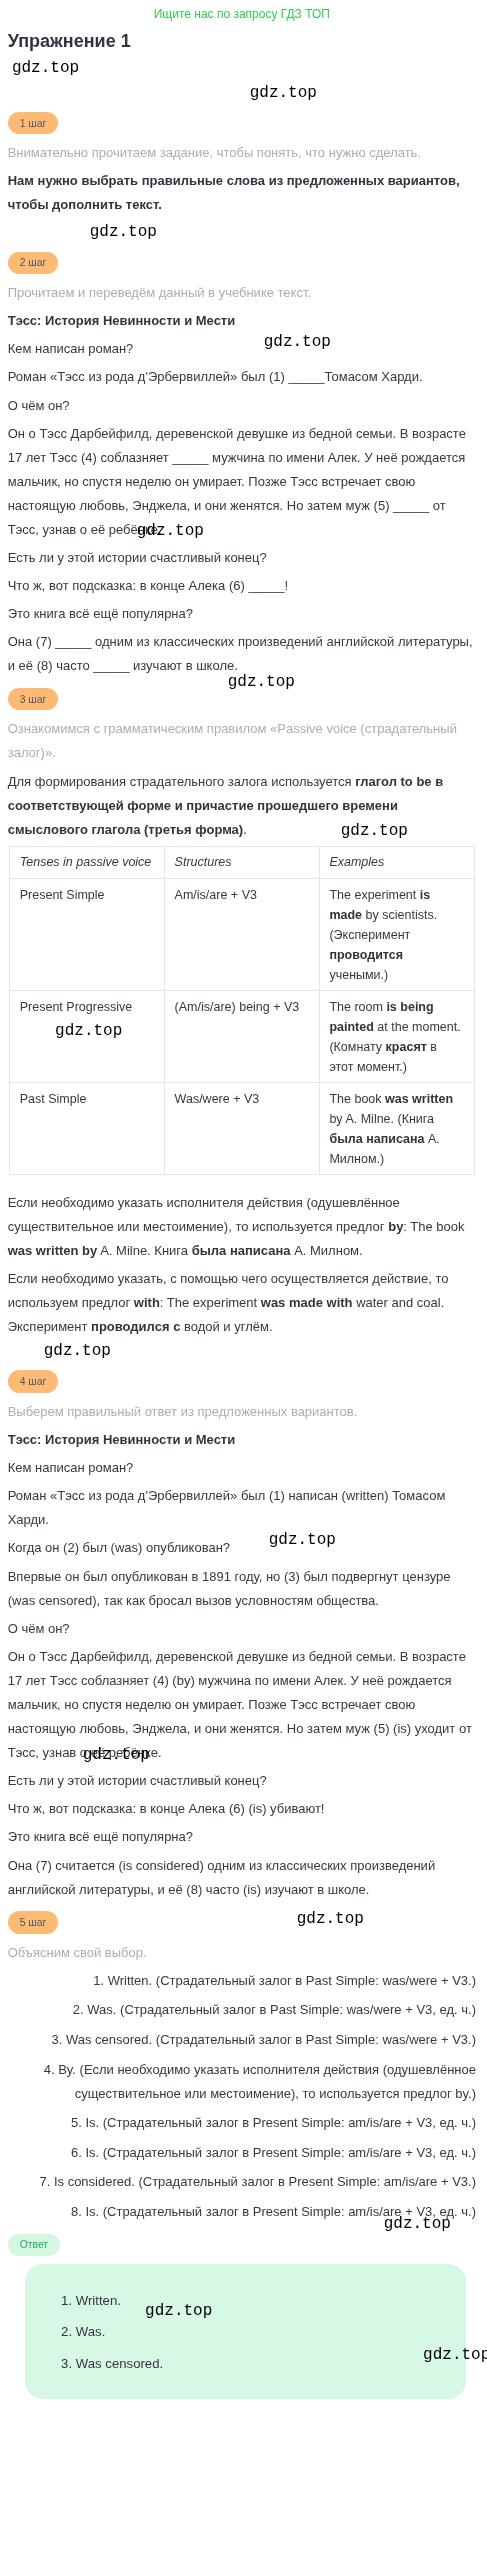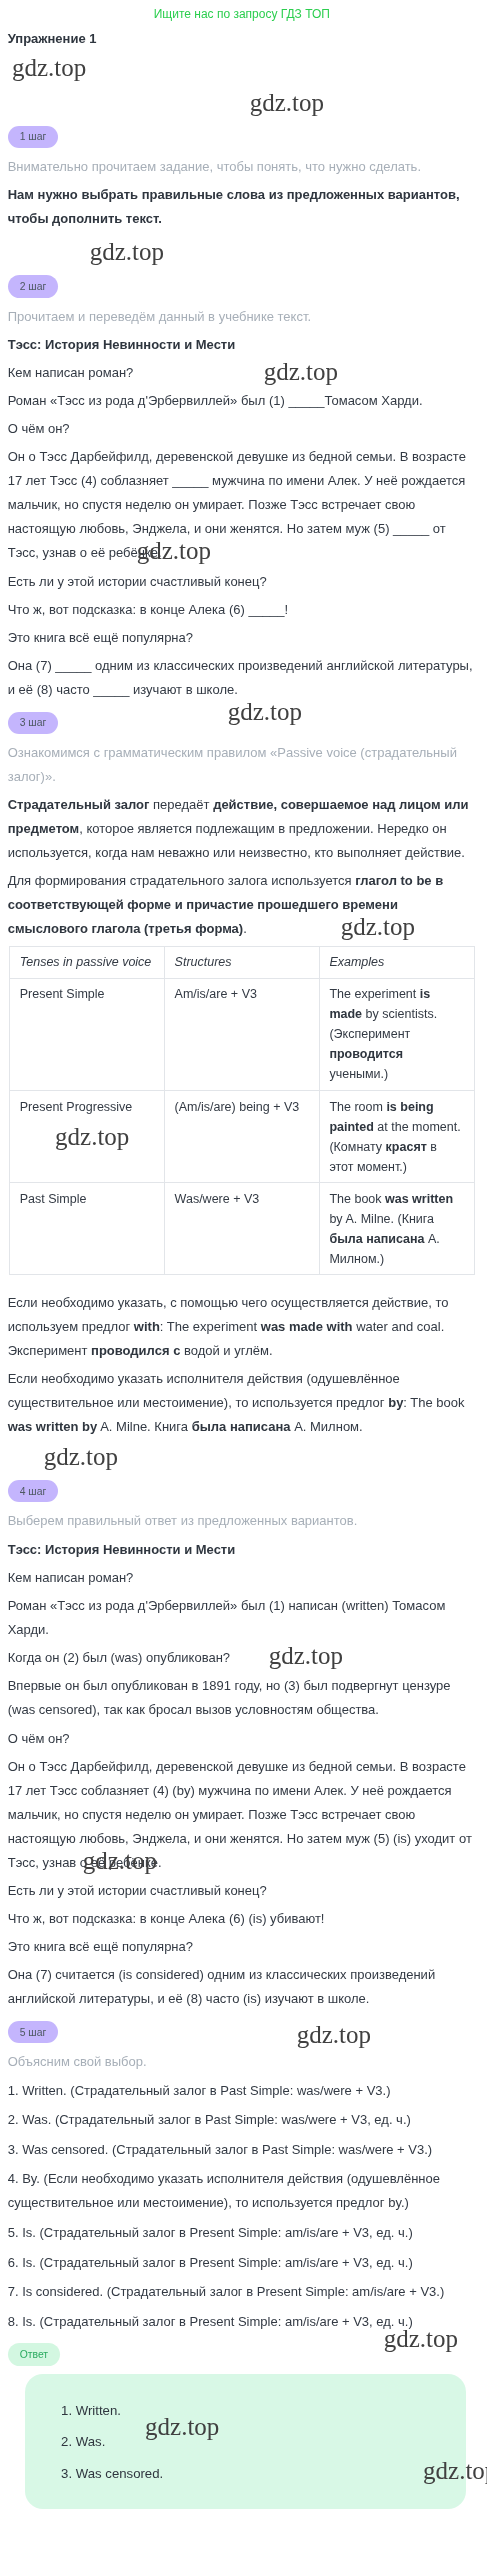--- a/index.html
+++ b/index.html
@@ -8,58 +8,58 @@
     width:487px;
     font-family:"Liberation Sans","DejaVu Sans",sans-serif;
     color:#333a44;
   }
   .page { position:relative; padding:5.6px 11px 7px 7.7px; overflow:hidden; }
 
   .promo {
     display:block; text-align:center; text-decoration:none;
     font-size:12px; color:#2bce4e; margin:1.4px 0 9.7px; cursor:pointer;
   }
-  .title { font-size:13px; font-weight:700; color:#2f363f; margin:2.8px 0 0; }
+  .title { font-size:18px; font-weight:700; color:#2f363f; margin:2.8px 0 0; }
   .subtitle { font-size:16.7px; font-weight:700; color:#2f363f; margin:0; }
 
   .wm, .wm-block {
-    font-family:Liberation Serif, serif;
-    font-size:25px; color:#404040; white-space:nowrap; line-height:1.1;
+    font-family:Liberation Mono, monospace;
+    font-size:16px; color:#000000; white-space:nowrap; line-height:1.1;
   }
   .wm { position:absolute; z-index:3; }
   .wm-block { display:block; }
   .wm-1 { margin:8.4px 0 7px 4.2px; }
   .wm-2 { margin:4.2px 0 8.4px 242px; }
   .wm-3 { margin:7px 0 0 82px; }
   .wm-9 { margin:1.4px 0 1.4px 36px; }
   .wm-line { position:relative; height:0; }
 
   .badge-row { margin:9.7px 0 7px; position:relative; }
   .badge {
-    display:inline-block; background:#c4b5fd; color:#4e5862;
+    display:inline-block; background:#fdba74; color:#4e5862;
     font-size:10.4px; padding:5.6px 12px; border-radius:12.5px;
   }
   .badge-green { background:#d3f7e1; color:#2bab61; }
 
   p { font-size:13px; line-height:24px; margin:0 0 4.2px; color:#333a44; }
   .note { color:#a7afb8; }
   .task { font-weight:700; color:#2f363f; }
   .sec-title { font-weight:700; color:#2f363f; }
   b { font-weight:700; color:#2f363f; }
   .pwrap { position:relative; }
 
   table { border-collapse:collapse; width:calc(100% - 2.8px); margin:4.2px 0 15.3px 1.4px;padding-left:12px; }
   th, td {
     border:0.7px solid #e2e5e9; padding:5.6px 9.7px; text-align:left;
     vertical-align:top; font-size:12.5px; line-height:20px; font-weight:400;
   }
   th { font-style:italic; width:33.3%; }
   td.rel { position:relative; }
 
-  .list-item { margin-bottom:5.6px; }
+  .list-item { margin-bottom:5.6px;text-align:right; }
 
   .answer-box {
     background:#d8f8e6; border-radius:18px;
     margin:8.4px 9.7px 0 17.4px; padding:29px 28px 28px 36px;
   }
   .answer-item { position:relative; font-size:13.2px; line-height:15.3px; margin-bottom:16px; color:#2f363f; }
   .answer-item:last-child { margin-bottom:0; }
 </style>
 </head>
 <body>
@@ -102,21 +102,20 @@
   <p>Она (7) _____ одним из классических произведений английской литературы, и её (8) часто _____ изучают в школе.</p>
 
   <div class="wm-line">
     <span class="wm" style="left:220px; top:-8.4px;">gdz.top</span>
   </div>
 
   <div class="badge-row">
     <span class="badge">3 шаг</span>
   </div>
   <p class="note">Ознакомимся с грамматическим правилом «Passive voice (страдательный залог)».</p>
-  <p><b>Страдательный залог</b><span> передаёт </span><b>действие, совершаемое над лицом или предметом</b><span>, которое является подлежащим в предложении. Нередко он используется, когда нам неважно или неизвестно, кто выполняет действие.</span></p>
   <div class="pwrap">
     <span class="wm" style="left:333px; bottom:1.4px;">gdz.top</span>
     <p><span>Для формирования страдательного залога используется </span><b>глагол to be в соответствующей форме и причастие прошедшего времени смыслового глагола (третья форма)</b><span>.</span></p>
   </div>
 
   <table>
     <thead>
       <tr>
         <th>Tenses in passive voice</th>
         <th>Structures</th>
@@ -138,22 +137,22 @@
         <td><span><span>The room </span><b>is being painted</b><span> at the moment. (Комнату </span><b>красят</b><span> в этот момент.)</span></span></td>
       </tr>
       <tr>
         <td><span>Past Simple</span></td>
         <td><span>Was/were + V3</span></td>
         <td><span><span>The book </span><b>was written</b><span> by A. Milne. (Книга </span><b>была написана</b><span> А. Милном.)</span></span></td>
       </tr>
     </tbody>
   </table>
 
+  <p><span>Если необходимо указать исполнителя действия (одушевлённое существительное или местоимение), то используется предлог </span><b>by</b><span>: The book </span><b>was written by</b><span> A. Milne. Книга </span><b>была написана</b><span> А. Милном.</span></p>
   <p><span>Если необходимо указать, с помощью чего осуществляется действие, то используем предлог </span><b>with</b><span>: The experiment </span><b>was made with</b><span> water and coal. Эксперимент </span><b>проводился с</b><span> водой и углём.</span></p>
-  <p><span>Если необходимо указать исполнителя действия (одушевлённое существительное или местоимение), то используется предлог </span><b>by</b><span>: The book </span><b>was written by</b><span> A. Milne. Книга </span><b>была написана</b><span> А. Милном.</span></p>
 
   <div class="wm-block wm-9">gdz.top</div>
 
   <div class="badge-row">
     <span class="badge">4 шаг</span>
   </div>
   <p class="note">Выберем правильный ответ из предложенных вариантов.</p>
   <p class="sec-title">Тэсс: История Невинности и Мести</p>
   <p>Кем написан роман?</p>
   <p>Роман «Тэсс из рода д'Эрбервиллей» был (1) написан (written) Томасом Харди.</p>

